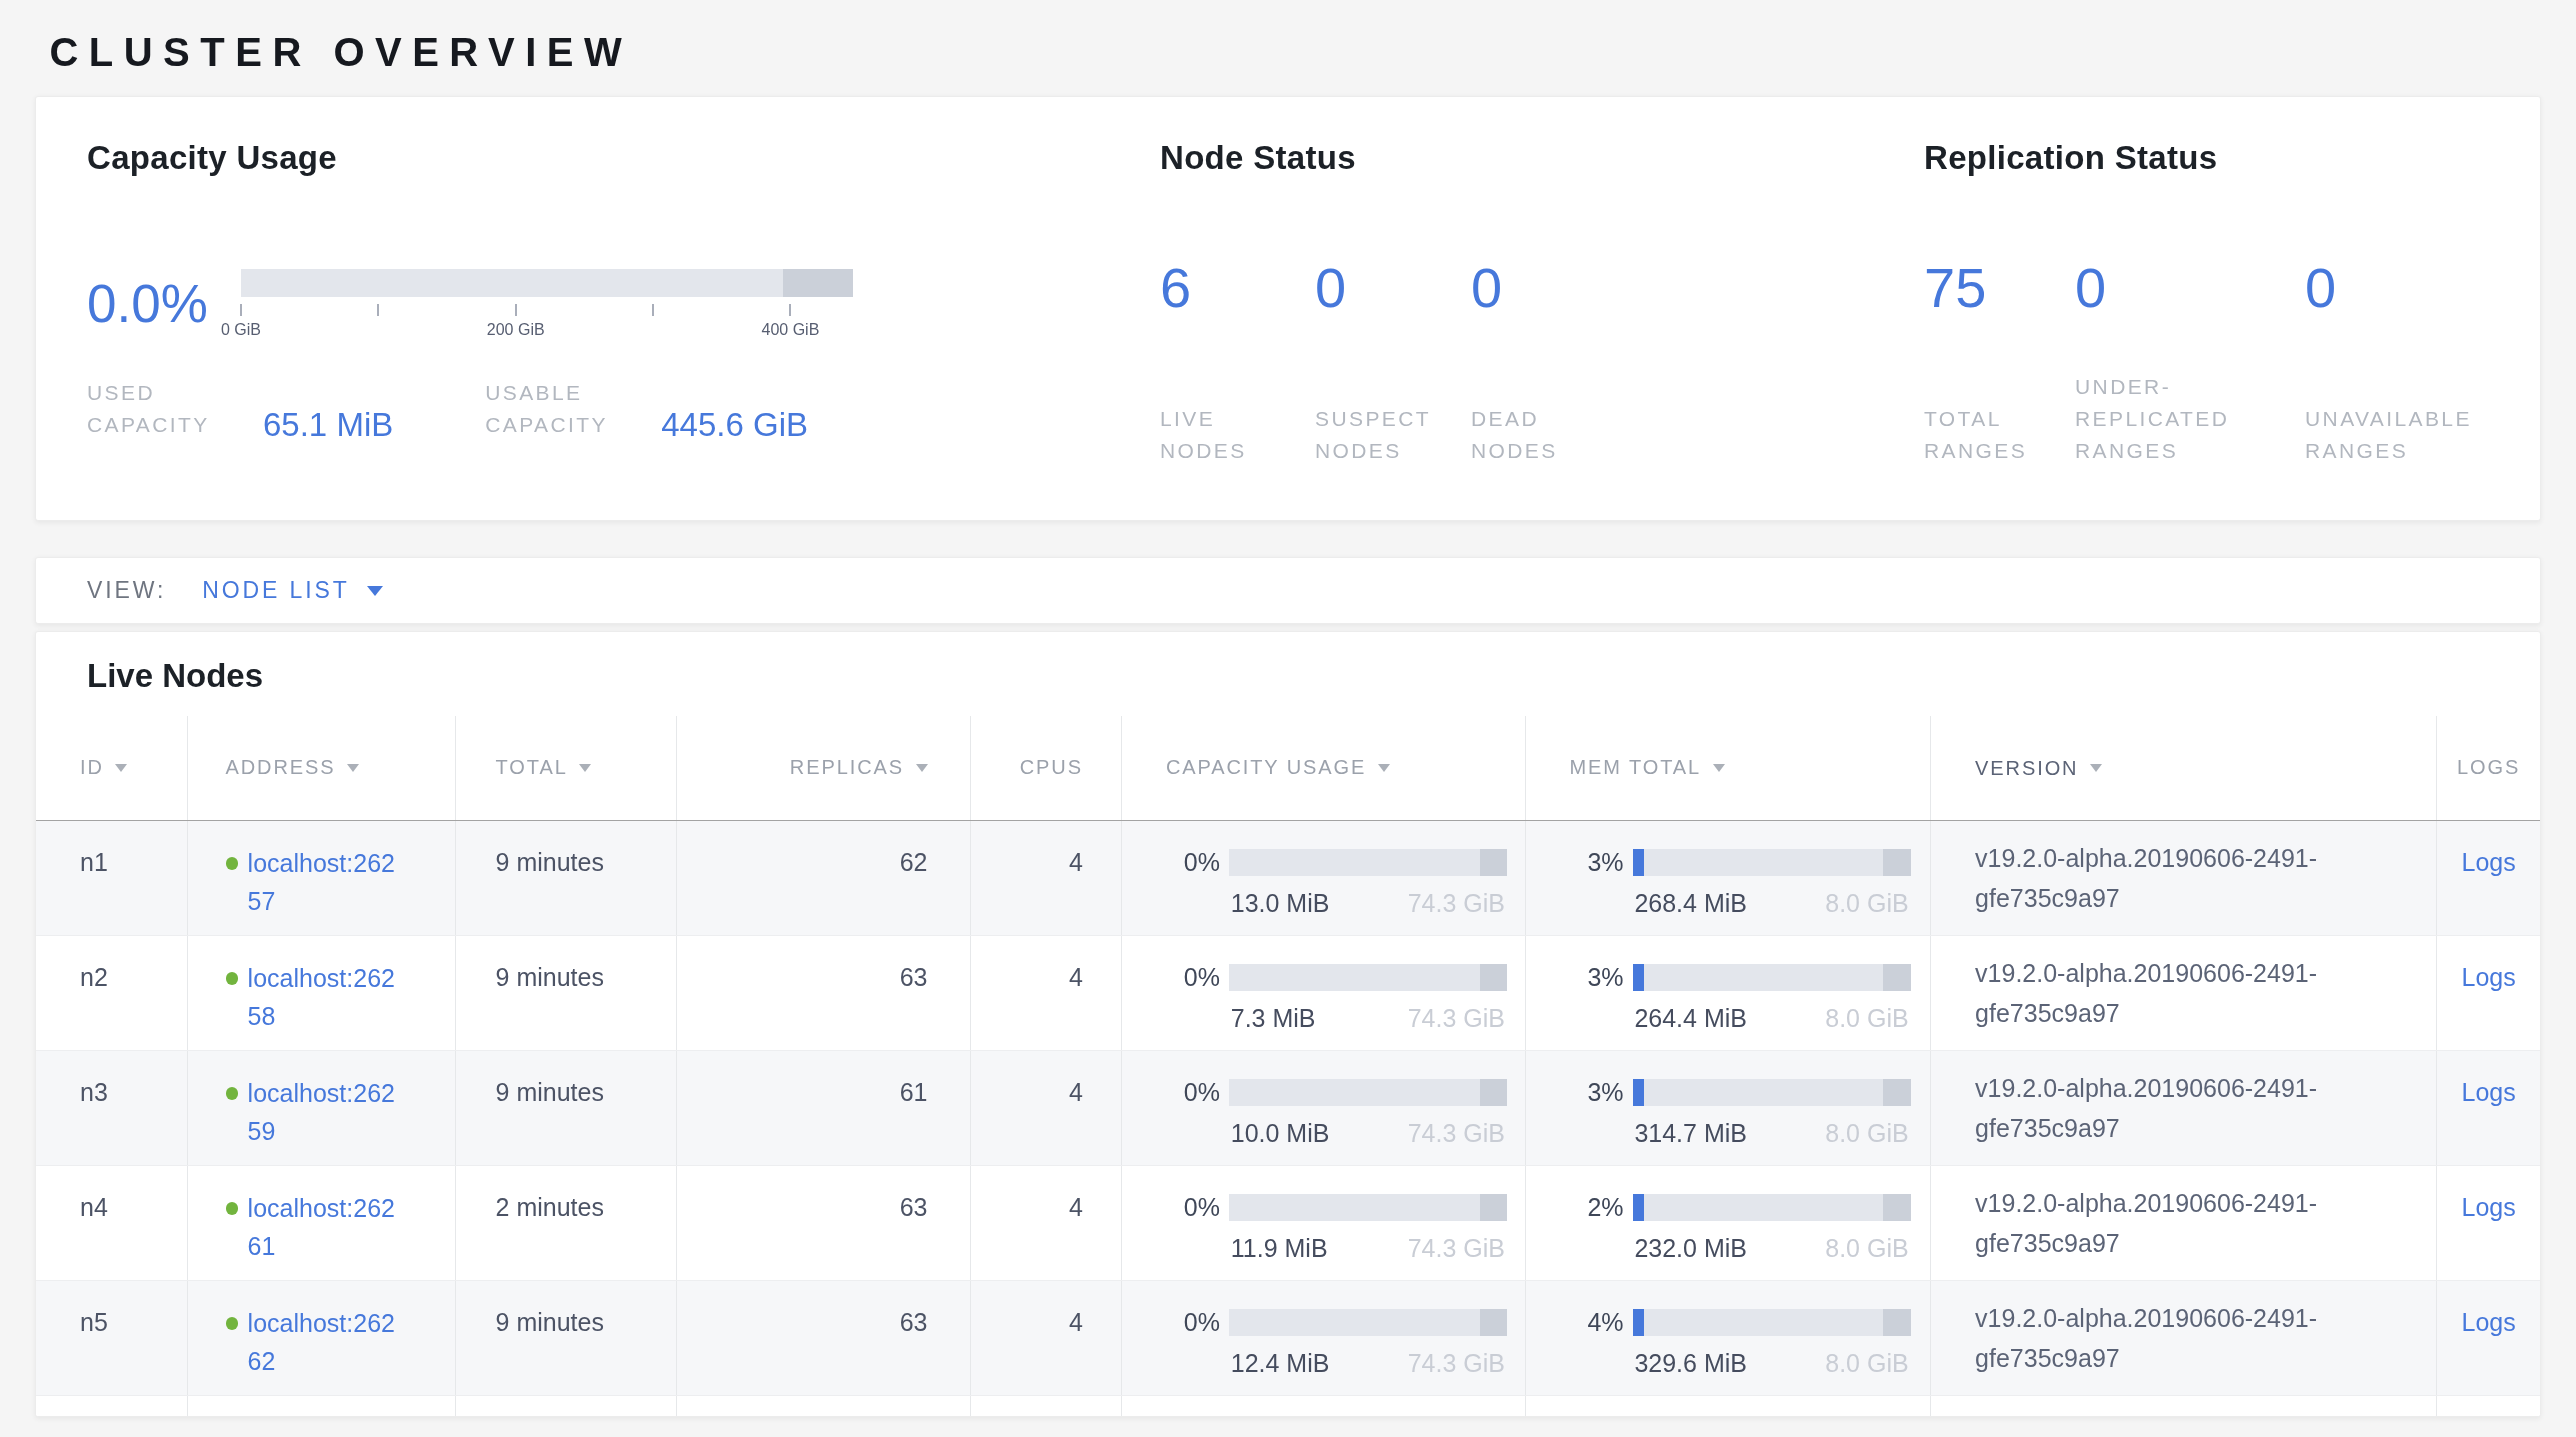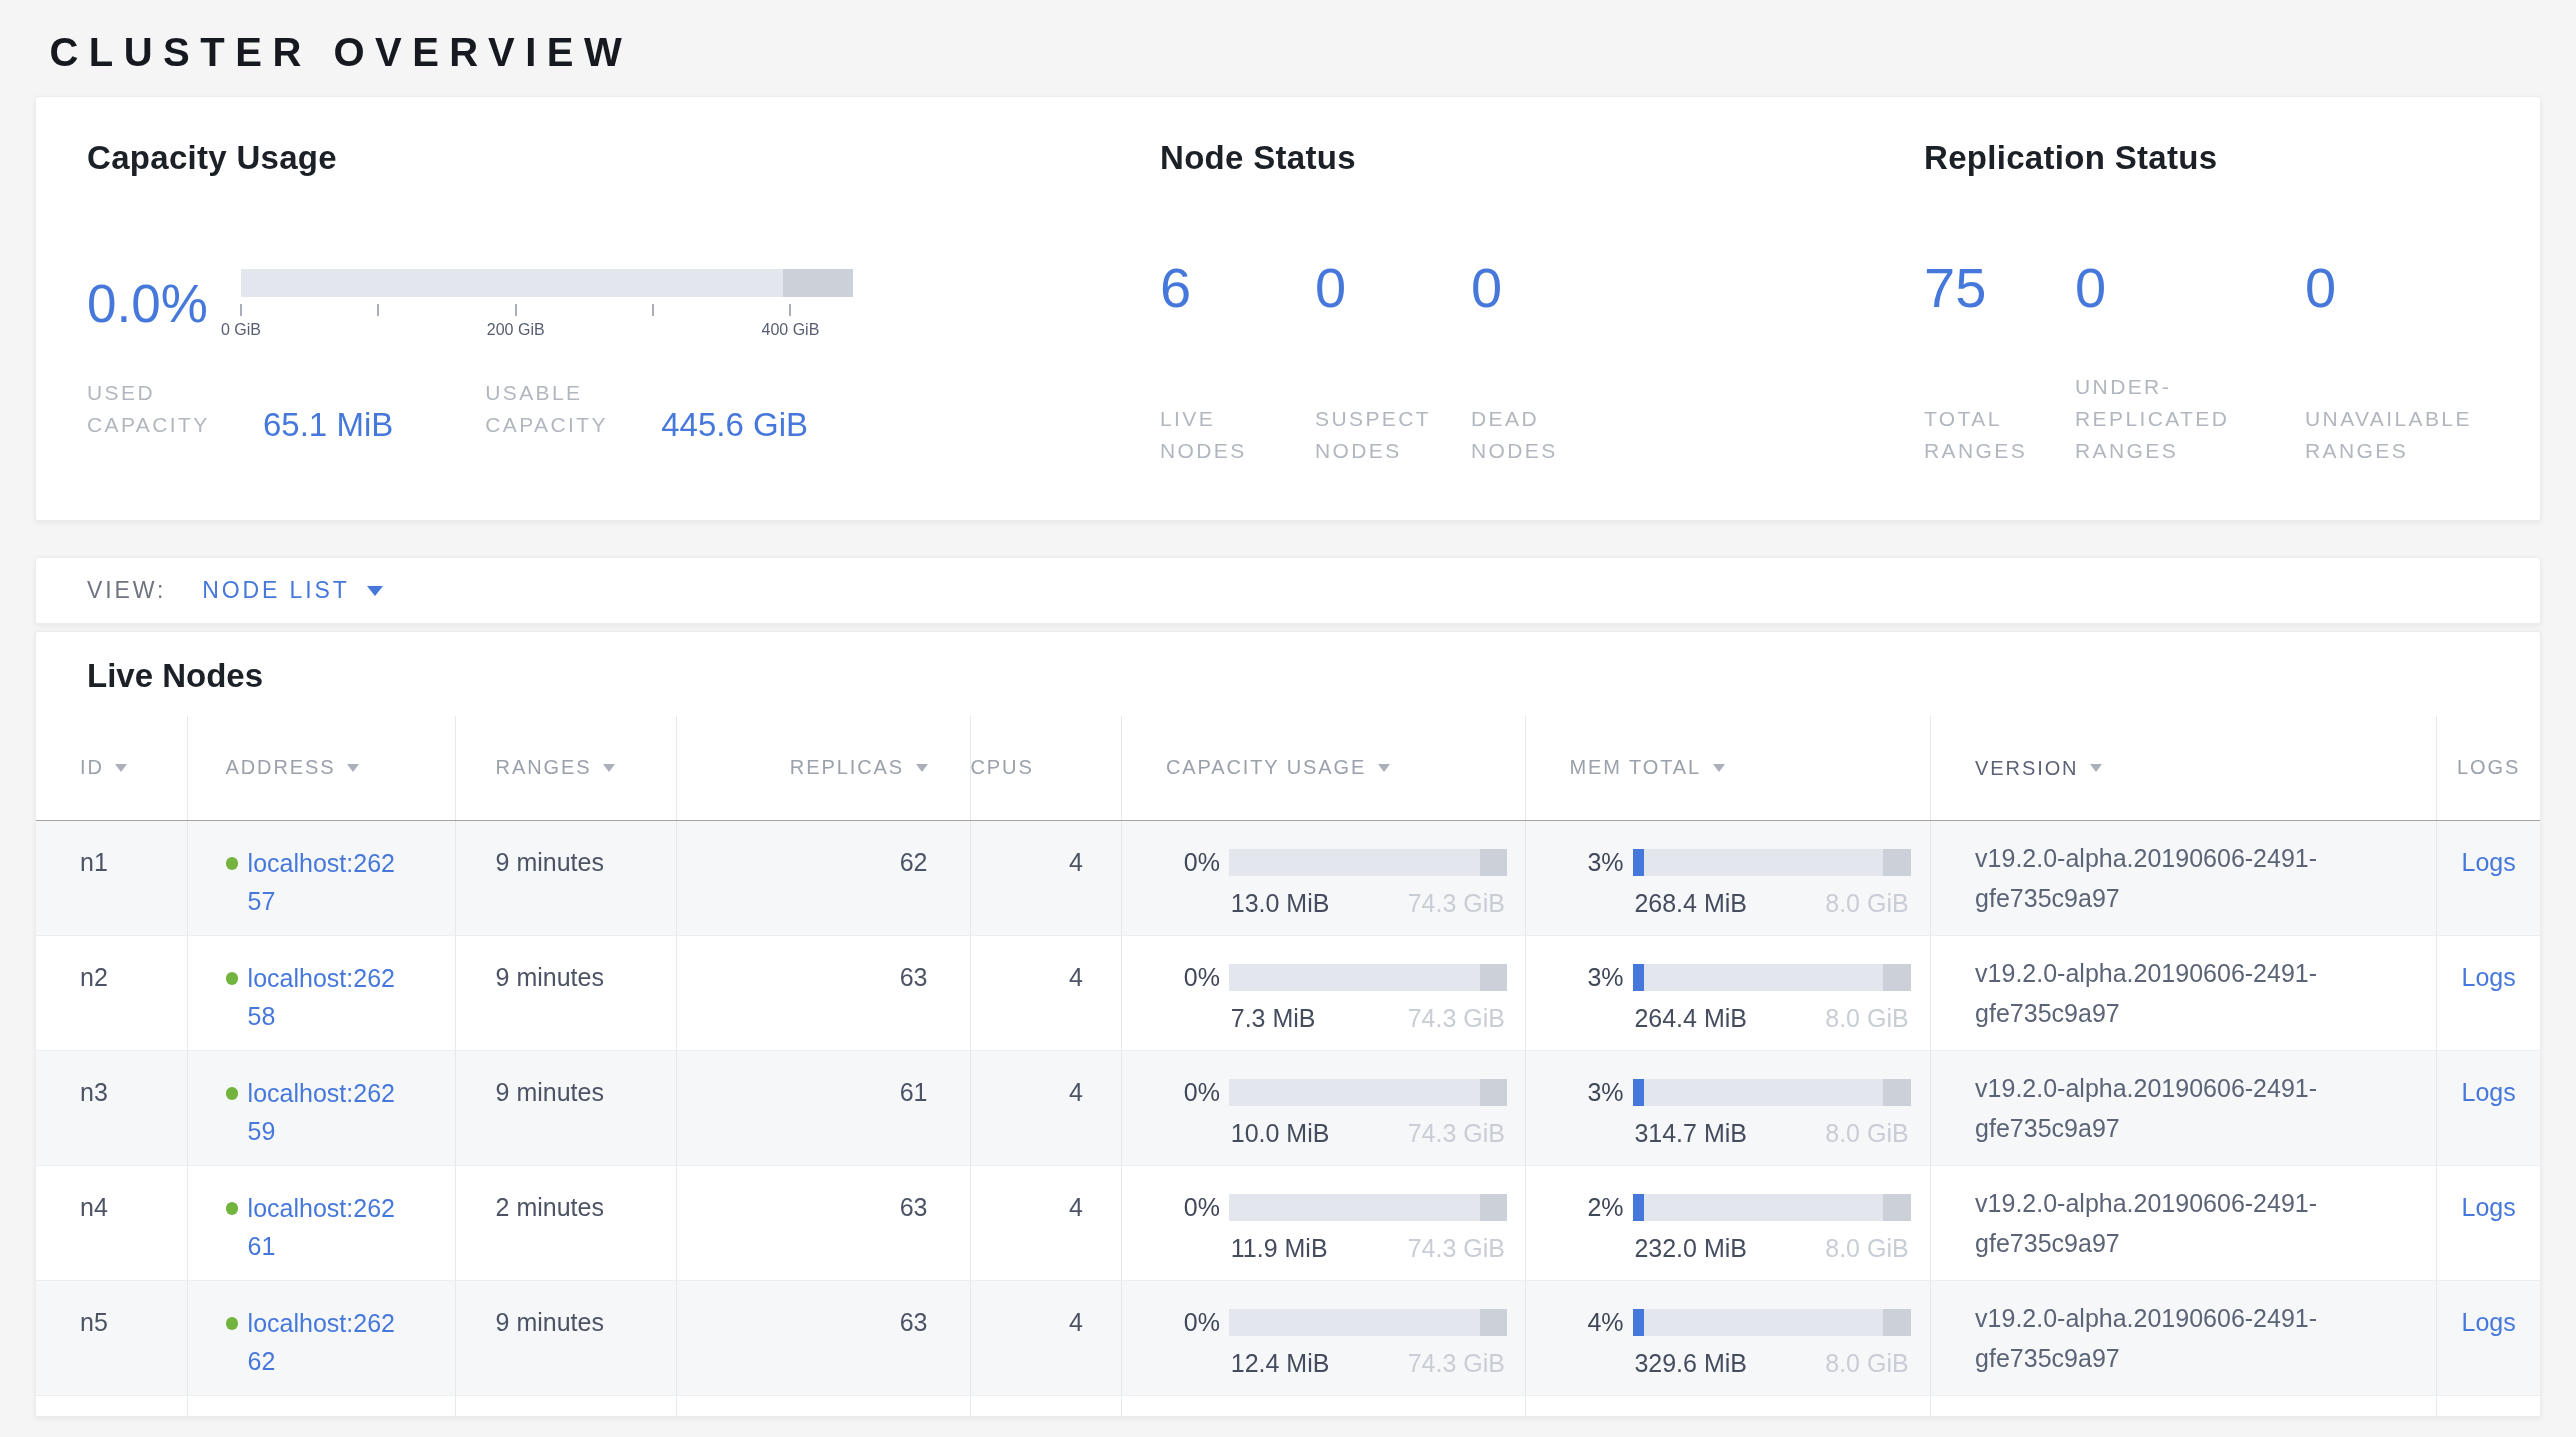--- a/index.html
+++ b/index.html
@@ -85,21 +85,21 @@
     border-right:1px solid #e6e8ea;height:100%;
   }
   .sort-caret{margin-left:11.5px;width:0;height:0;border-left:6.7px solid transparent;border-right:6.7px solid transparent;border-top:8.6px solid #abb0b8;}
   .trow{display:flex;height:115px;border-bottom:1px solid #edeef0;background:#fff;}
   .trow.alt{background:#f6f7f9;}
   .cell{border-right:1px solid #e6e8ea;font-size:25px;color:#4c5365;height:100%;}
   .c-id{width:154px;padding:27px 0 0 44px;}
   .c-address{width:273px;padding:23px 16px 0 38px;display:flex;align-items:flex-start;}
   .c-uptime{width:226px;padding:27px 0 0 40px;}
   .c-replicas{width:299px;padding:27px 42px 0 0;text-align:right;justify-content:flex-end;}
-  .c-cpus{width:154px;padding:27px 38px 0 0;text-align:right;justify-content:flex-start;}
+  .c-cpus{width:154px;padding:27px 38px 0 0;text-align:right;justify-content:flex-end;}
   .c-capacity{width:412px;padding:27px 0 0 44px;}
   .c-mem{width:414px;padding:27px 0 0 44px;}
   .c-version{width:515px;padding:17px 86px 0 44px;color:#5b6376;line-height:40px;}
   .c-logs{width:105px;border-right:none;display:flex;justify-content:center;padding-top:27px;}
   .hcell.c-id,.hcell.c-address,.hcell.c-uptime,.hcell.c-capacity,.hcell.c-mem,.hcell.c-version{padding-top:0;}
   .hcell.c-replicas,.hcell.c-cpus{padding-top:0;display:flex;}
   .hcell.c-logs{padding-top:0;}
   .status-dot{width:12.5px;height:12.5px;border-radius:50%;background:var(--live_green);margin:13.4px 9.6px 0 0;flex:none;}
   .addr-link{color:var(--accent);line-height:38px;max-width:151px;word-break:break-all;text-decoration:none;display:inline-block;}
   .logs-link{color:var(--accent);text-decoration:none;}
@@ -208,21 +208,21 @@
     <div class="thead">
       <div class="hcell c-id" style="padding-left:44px;">
         <span>ID</span>
         <span class="sort-caret"></span>
       </div>
       <div class="hcell c-address" style="padding-left:38px;align-items:center;">
         <span>ADDRESS</span>
         <span class="sort-caret"></span>
       </div>
       <div class="hcell c-uptime" style="padding-left:40px;">
-        <span>RANGES</span>
+        <span>TOTAL</span>
         <span class="sort-caret"></span>
       </div>
       <div class="hcell c-replicas">
         <span>REPLICAS</span>
         <span class="sort-caret"></span>
       </div>
       <div class="hcell c-cpus">
         <span>CPUS</span>
       </div>
       <div class="hcell c-capacity">

